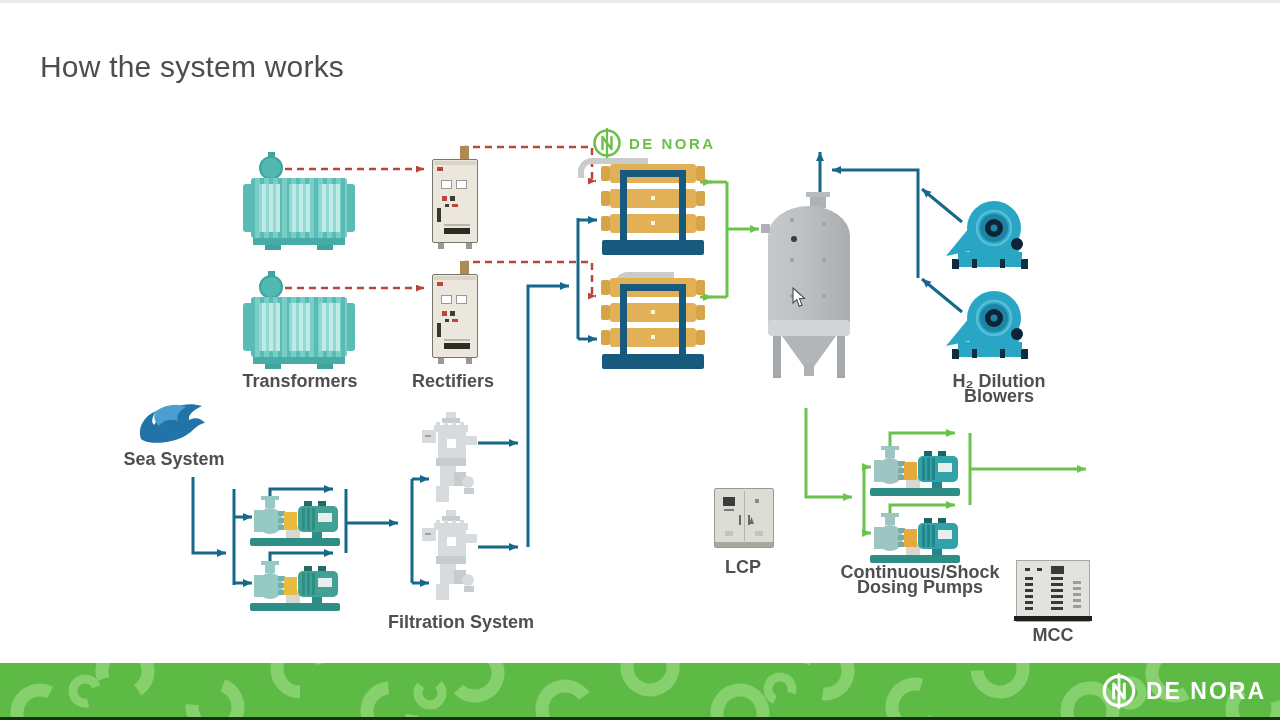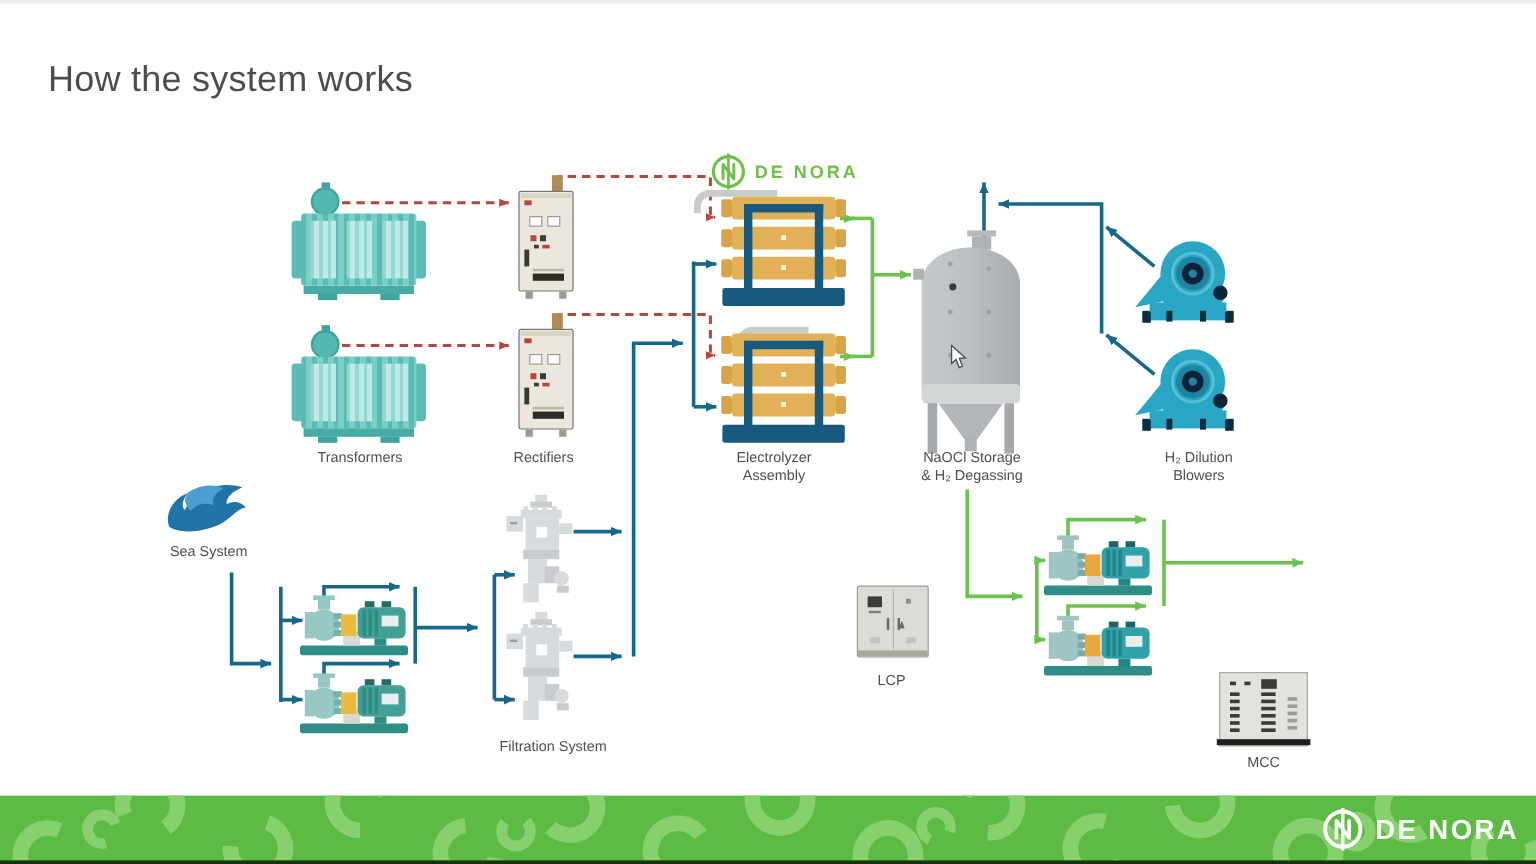--- a/index.html
+++ b/index.html
@@ -99,21 +99,21 @@
   .mcc{width:74px;height:62px;background:#e2e2df;border:1px solid #a8a8a2}
   .mcc-base{left:-3px;top:55px;width:78px;height:5px;background:#1f1f1d}
   .mcc-t1{left:8px;top:7px;width:5px;height:3px;background:#3a3a36}
   .mcc-t2{left:20px;top:7px;width:5px;height:3px;background:#3a3a36}
   .mcc-t3{left:34px;top:5px;width:13px;height:8px;background:#3a3a36}
   .mcc-d{width:8px;height:3px;background:#3a3a36}
   .mcc-e{width:12px;height:3px;background:#3a3a36}
   .mcc-l{width:8px;height:3px;background:#9c9c96}
 
   
-  .lbl{position:absolute;width:160px;text-align:center;font-size:12px;font-weight:400;
+  .lbl{position:absolute;width:160px;text-align:center;font-size:18px;font-weight:700;
     color:var(--label-text);line-height:15px}
   .lbl span{display:block}
 
   
   .brandmark{display:flex;align-items:center;gap:7px;position:absolute}
   .brandmark .bm-text{font-size:15px;font-weight:700;letter-spacing:2.5px;color:var(--brand-green)}
 
   
   .footer{position:absolute;left:0;top:663px;width:1280px;height:57px;background:var(--footer-green)}
   .footer-edge{position:absolute;left:0;top:54px;width:1280px;height:3px;background:#16320e}
@@ -515,40 +515,36 @@
     </svg>
     <span class="bm-text">DE NORA</span>
   </div>
 
   <div class="lbl" style="left:220px;top:374px">
       <span>Transformers</span>
     </div>
   <div class="lbl" style="left:373px;top:374px">
       <span>Rectifiers</span>
     </div>
-  <div class="lbl" style="left:565px;top:374px">
-    <span>Electrolyzer</span>
-      <span>Assembly</span>
-    </div>
-  <div class="lbl" style="left:730px;top:374px">
-    <span>NaOCl Storage</span>
-      <span>&amp; H₂ Degassing</span>
-    </div>
   <div class="lbl" style="left:919px;top:374px">
     <span>H₂ Dilution</span>
       <span>Blowers</span>
     </div>
   <div class="lbl" style="left:94px;top:452px">
       <span>Sea System</span>
     </div>
   <div class="lbl" style="left:381px;top:615px">
       <span>Filtration System</span>
     </div>
   <div class="lbl" style="left:663px;top:560px">
       <span>LCP</span>
+    </div>
+  <div class="lbl" style="left:840px;top:565px">
+    <span>Continuous/Shock</span>
+      <span>Dosing Pumps</span>
     </div>
   <div class="lbl" style="left:973px;top:628px">
       <span>MCC</span>
     </div>
 
   <div class="footer">
     <svg width="1280" height="54" viewBox="0 0 1280 54">
       <g fill="none" stroke="#8ed476" stroke-width="13" opacity="0.85">
         <circle cx="40" cy="50" r="23" stroke-dasharray="102 43" transform="rotate(40 40 50)"></circle>
         <circle cx="125" cy="8" r="23" stroke-dasharray="102 43" transform="rotate(160 125 8)"></circle>

